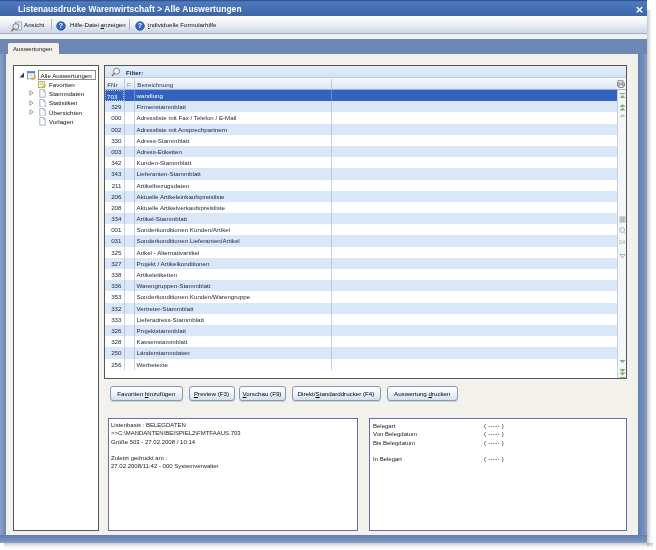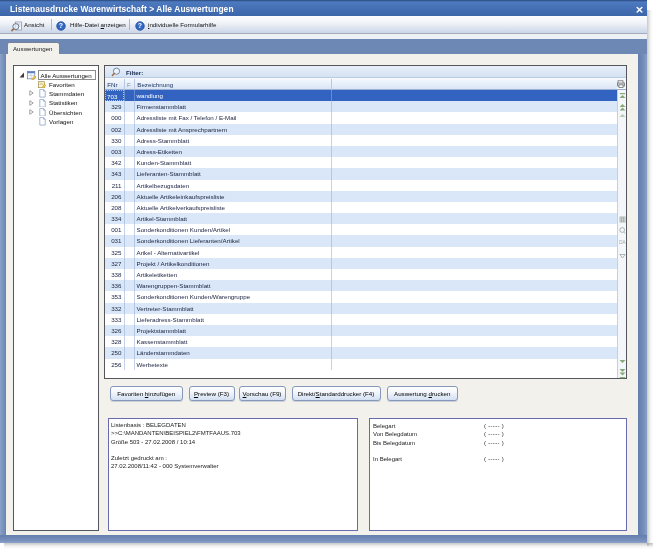--- a/index.html
+++ b/index.html
@@ -3,21 +3,21 @@
 <style>
 *{margin:0;padding:0;box-sizing:border-box;}
 html,body{width:656px;height:550px;background:#fff;overflow:hidden;
  font-family:"Liberation Sans", sans-serif;}
 .abs{position:absolute;}
 #win{position:absolute;left:0;top:0;width:656px;height:550px;}
 
 
 #titlebar{position:absolute;left:0;top:0;width:647px;height:16px;
  background:linear-gradient(180deg,#29487c 0%,#4d7ac0 12%,#456fb4 55%,#3c66a9 100%);}
-#title{position:absolute;left:10px;top:3.5px;font-size:8.4px;font-weight:bold;color:#fff;letter-spacing:.1px;}
+#title{position:absolute;left:18px;top:3.5px;font-size:8.4px;font-weight:bold;color:#fff;letter-spacing:.1px;}
 #closex{position:absolute;left:636px;top:5.5px;}
 #toolbar{position:absolute;left:0;top:16px;width:647px;height:17.5px;
  background:linear-gradient(180deg,#fdfdfe 0%,#f0f3f8 40%,#dbe2ee 75%,#ccd6e8 100%);
  border-bottom:1px solid #a3abbc;}
 #band{position:absolute;left:0;top:33.5px;width:647px;height:5px;background:#edf0f5;}
 #strip{position:absolute;left:0;top:38.5px;width:647px;height:15px;background:#6e88b6;}
 #tab{position:absolute;left:7px;top:42px;width:53px;height:11.5px;background:#f2f1ec;
  border:1px solid #78839a;border-bottom:none;border-radius:2.5px 2.5px 0 0;
  font-size:6.2px;color:#1c1c1c;text-align:center;line-height:11.5px;text-indent:-1.5px;}
 #page{position:absolute;left:5.5px;top:53.5px;width:632.5px;height:481.5px;background:#f2f1ec;}

